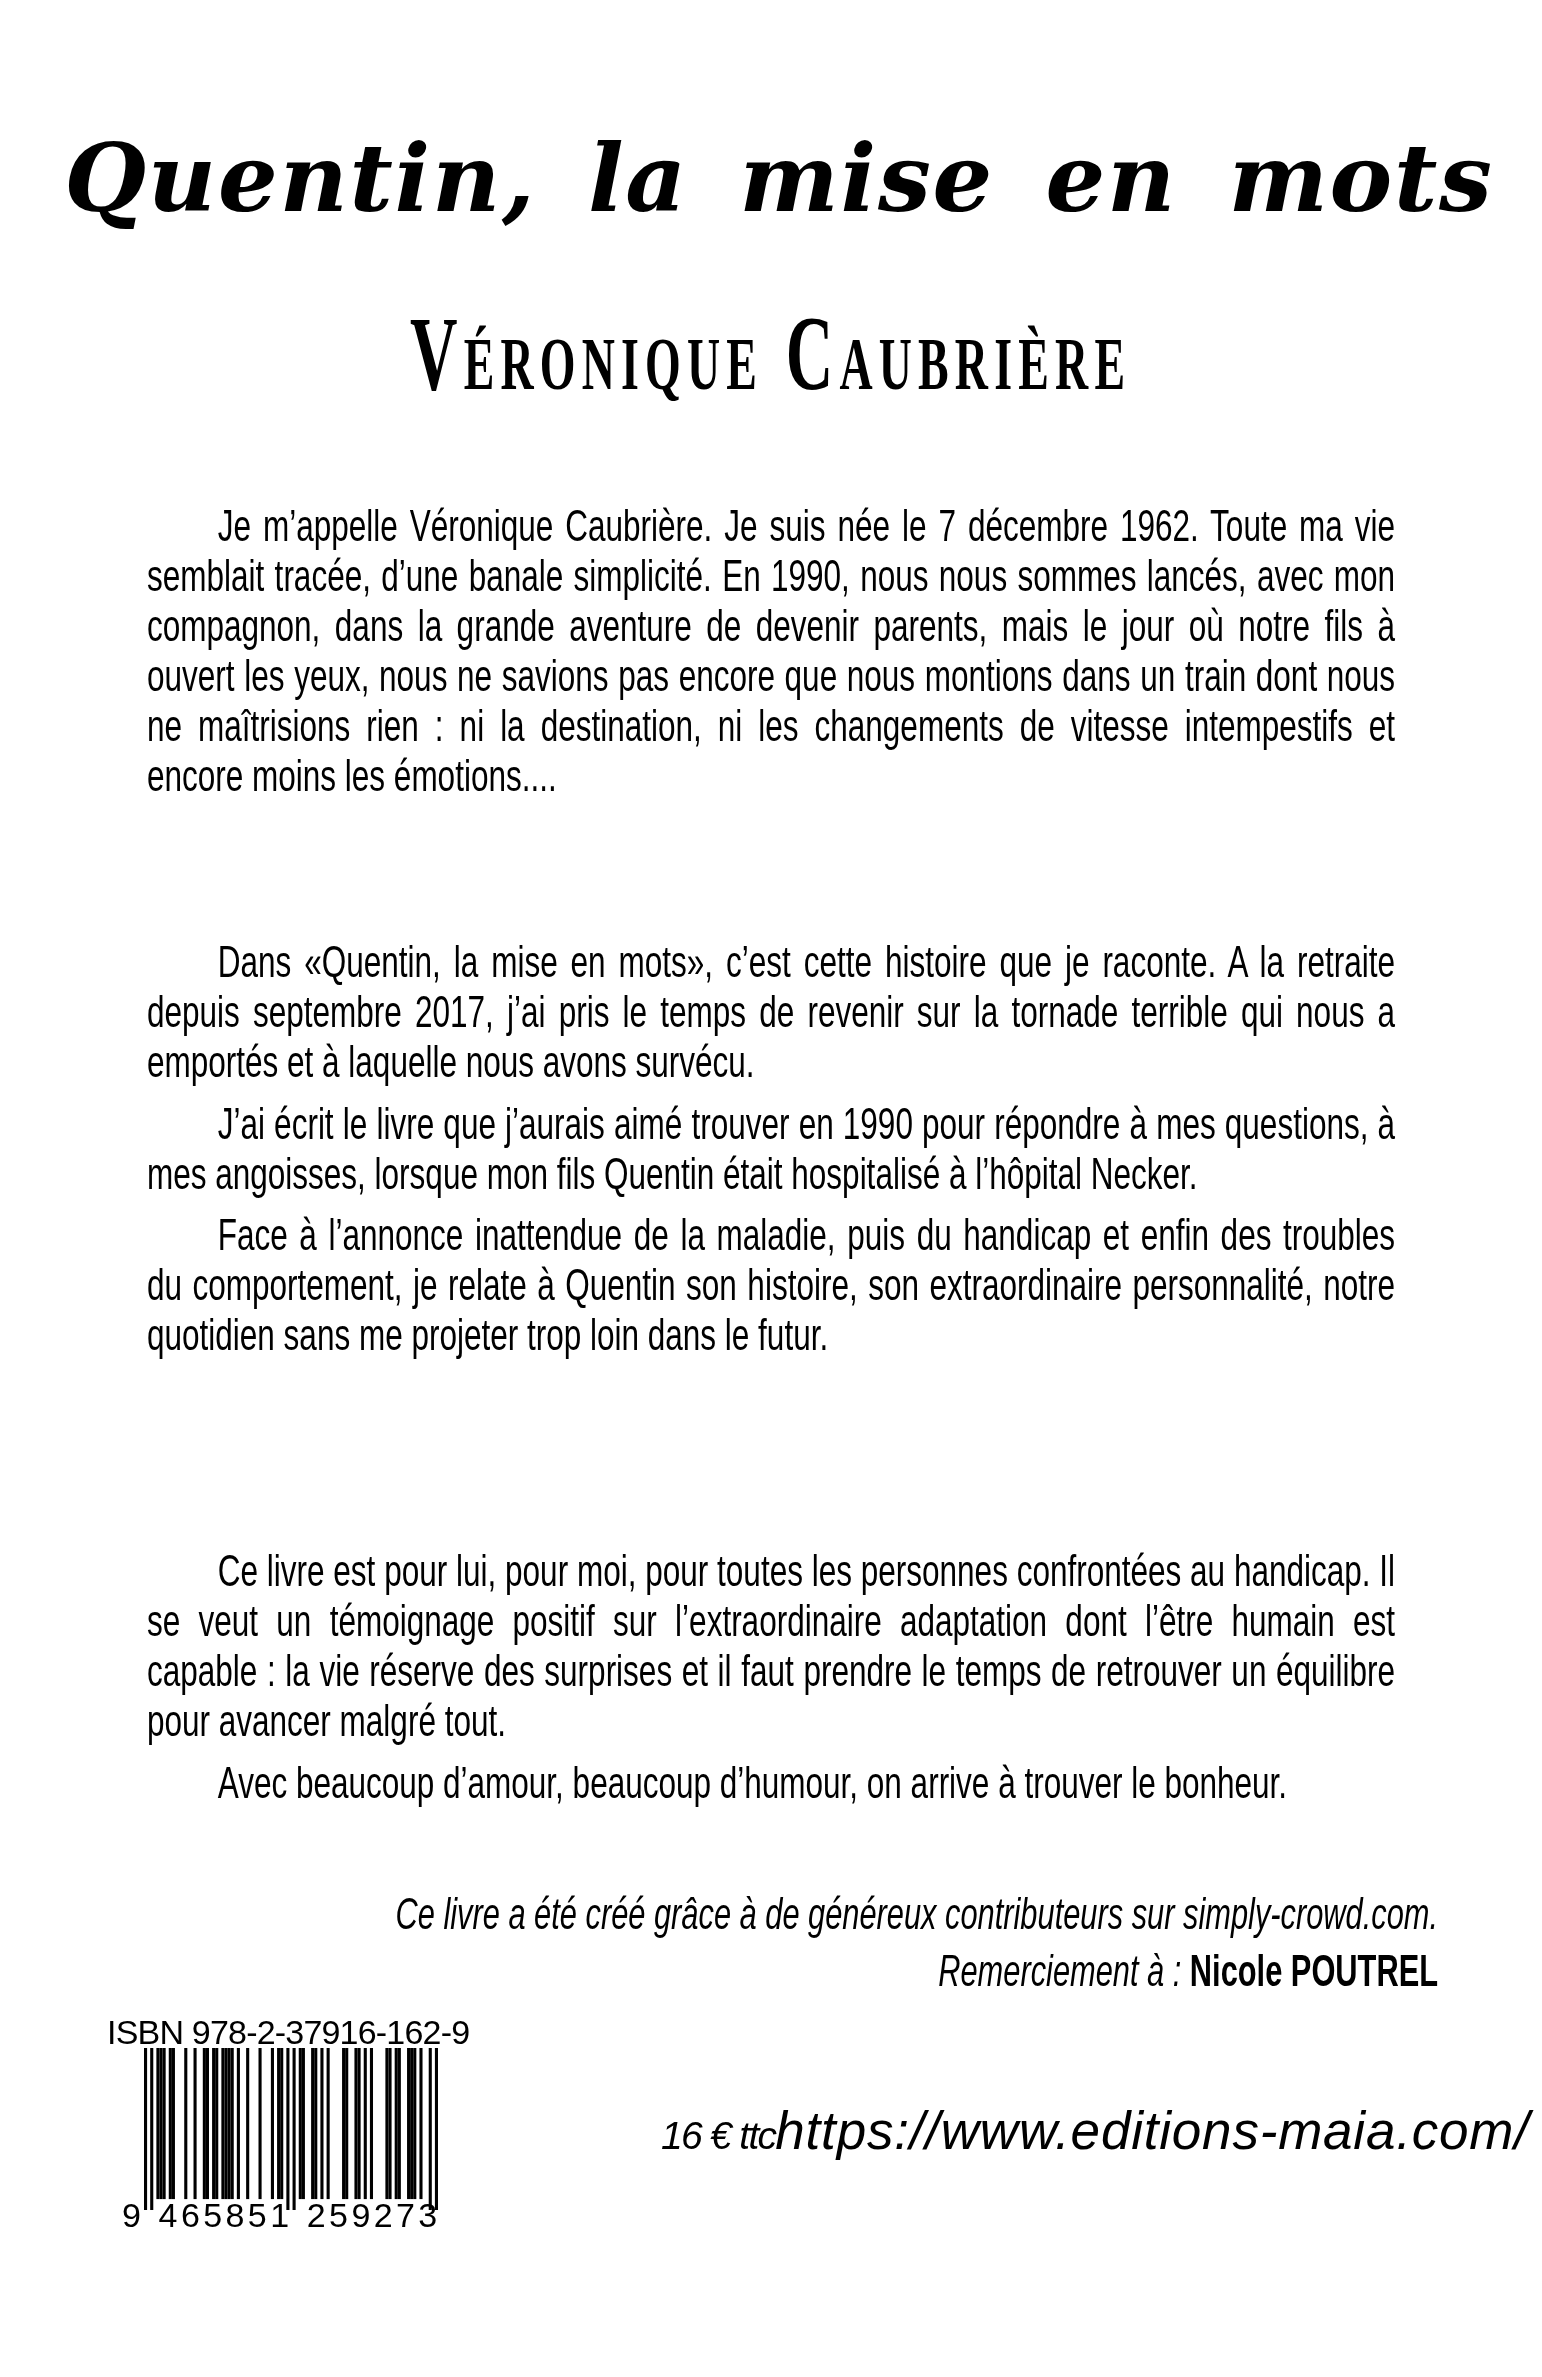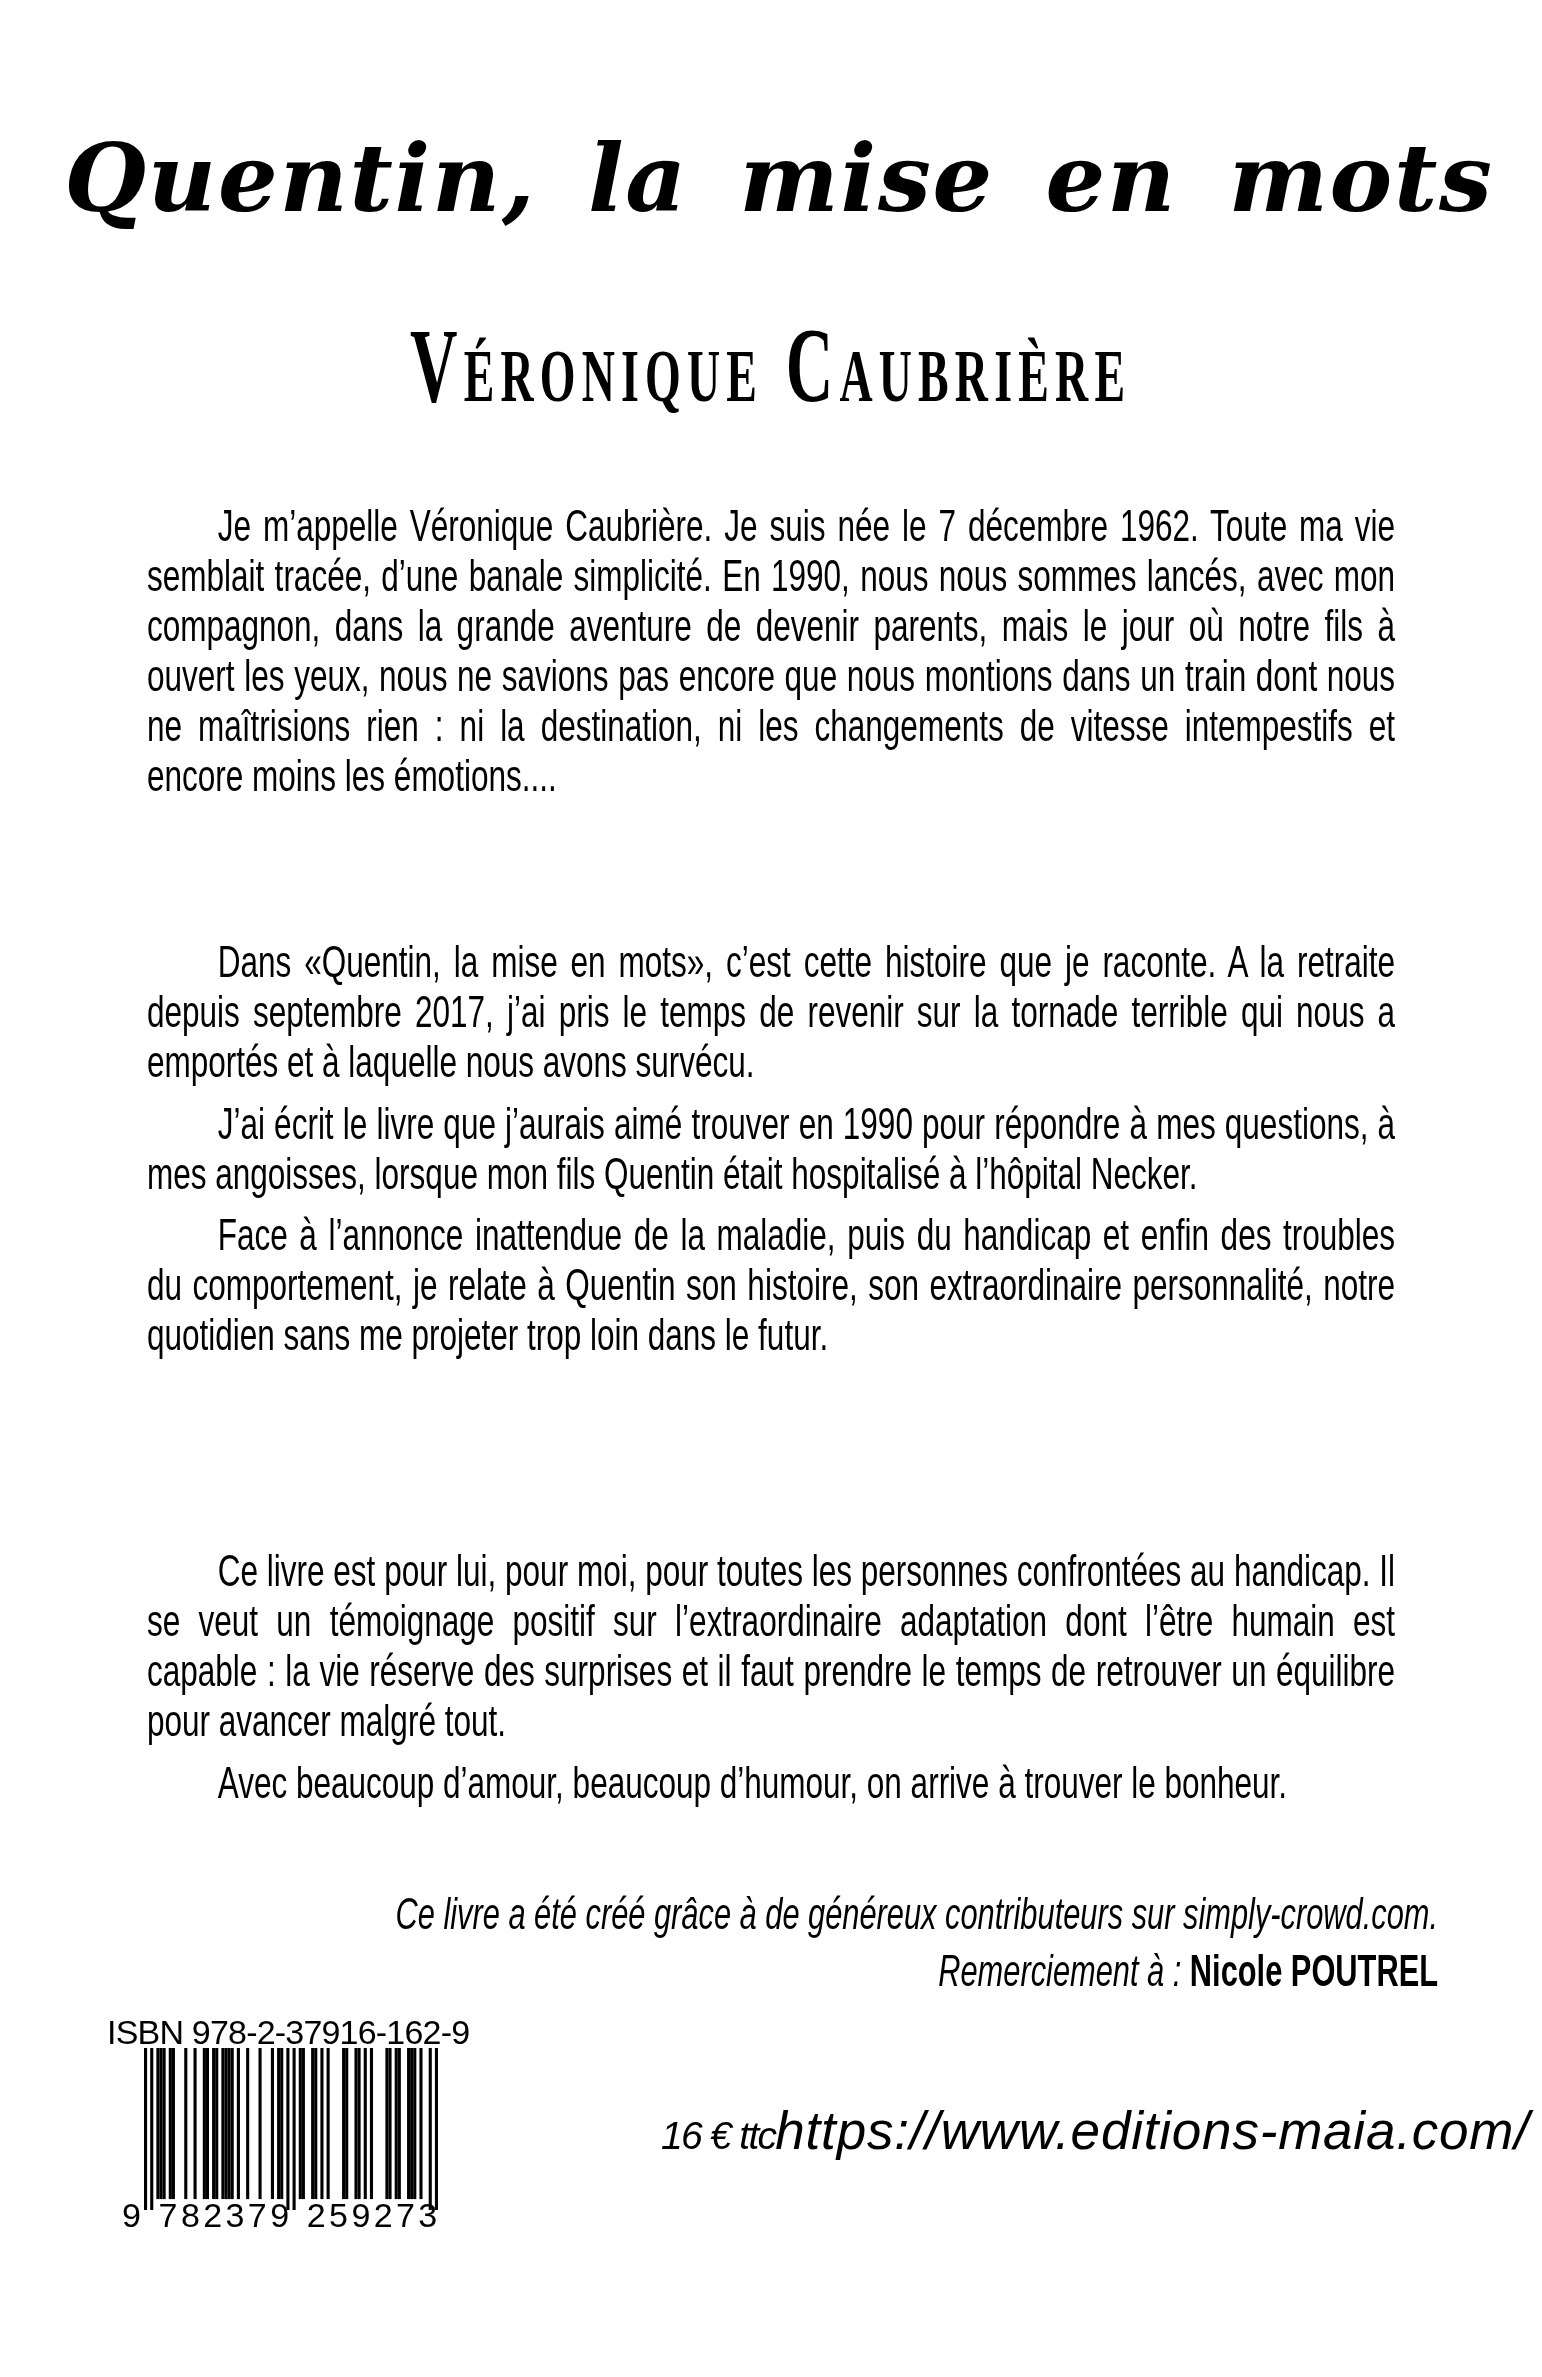--- a/index.html
+++ b/index.html
@@ -31,21 +31,20 @@
     line-height: 126px;
     word-spacing: 17px;
     letter-spacing: 1.7px;
   }
   .author-row {
     position: absolute;
     top: 295px;
     left: 0;
     width: 100%;
     text-align: center;
-    margin-top: 12px;
   }
   .author {
     display: inline-block;
     transform: scaleX(0.62);
     transform-origin: 50% 0;
     font-family: "Liberation Serif", serif;
     font-weight: 700;
     font-variant: small-caps;
     font-size: 106px;
     line-height: 117px;
@@ -215,21 +214,21 @@
         <rect x="82" y="0" width="1" height="180"></rect>
         <rect x="85" y="0" width="1" height="180"></rect>
         <rect x="86" y="0" width="1" height="180"></rect>
         <rect x="87" y="0" width="1" height="180"></rect>
         <rect x="89" y="0" width="1" height="180"></rect>
         <rect x="92" y="0" width="1" height="193"></rect>
         <rect x="94" y="0" width="1" height="193"></rect>
       </svg>
     <div class="bc-digits">
       <span>9</span>
-      <span>782379</span>
+      <span>465851</span>
       <span>259273</span>
     </div>
   </figure>
 
   <div class="footer-row">
     <span class="price">16 € ttc</span>
     <span class="website">https://www.editions-maia.com/</span>
   </div>
 
 </div>

